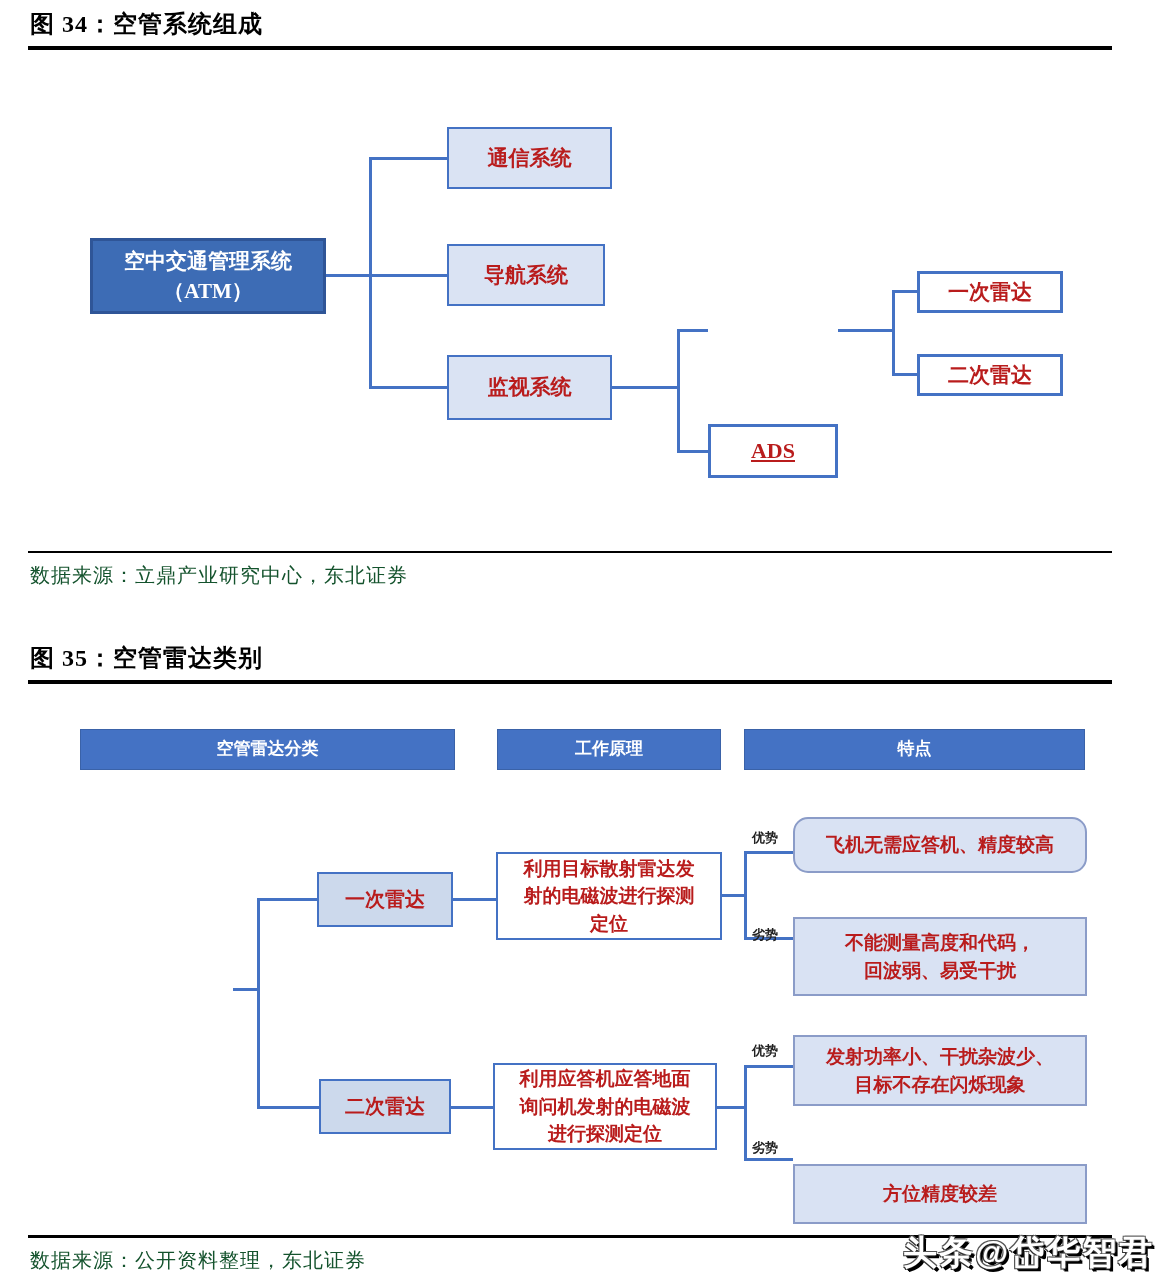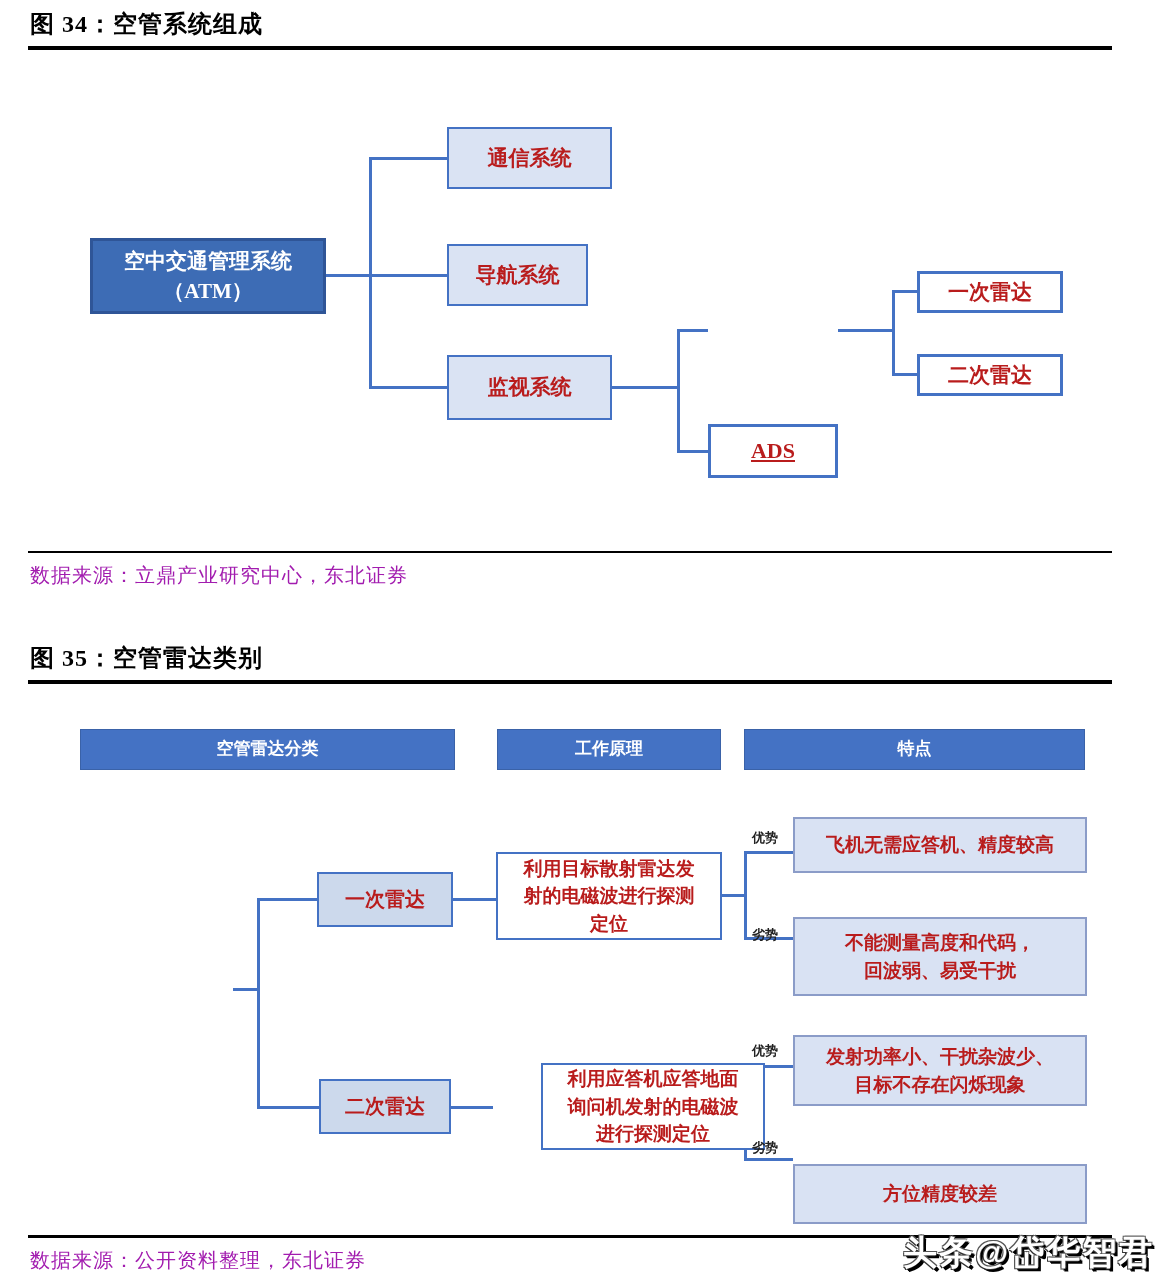--- a/index.html
+++ b/index.html
@@ -1,20 +1,20 @@
 <!DOCTYPE html>
 <html><head>
 <meta charset="utf-8">
 <style>
   html,body{margin:0;padding:0;background:#fff;}
   #page{position:relative;width:1164px;height:1287px;background:#ffffff;overflow:hidden;
         font-family:"Liberation Serif","DejaVu Serif",serif;}
   .fig-title{position:absolute;font-weight:bold;font-size:24px;color:#000;letter-spacing:1px;}
   .rule{position:absolute;background:#000;}
-  .source{position:absolute;font-size:20px;color:#a21caf;letter-spacing:1px;}
+  .source{position:absolute;font-size:20px;color:#14532d;letter-spacing:1px;}
   .box{position:absolute;display:flex;align-items:center;justify-content:center;text-align:center;
        box-sizing:border-box;font-weight:bold;color:#b91c1c;line-height:1.45;}
   .pre{white-space:pre-line;}
   .dark{background:#3d6cb5;border:3px solid #2f5597;color:#fff;}
   .light{background:#dae3f3;border:2px solid #4472c4;}
   .whitebox{background:#ffffff;border:3px solid #4472c4;}
   .node35{background:#ccd9ec;border:2px solid #4472c4;}
   .feat{background:#d9e2f3;border:2px solid #8b9cc8;}
   .hdr{background:#4472c4;border:1px solid #3a62a8;color:#fff;font-size:17px;}
   .line{position:absolute;background:#4472c4;}
@@ -42,21 +42,21 @@
   <div class="line" style="left:677px;top:329px;width:31px;height:3px;"></div>
   <div class="line" style="left:677px;top:450px;width:31px;height:3px;"></div>
   <div class="line" style="left:838px;top:329px;width:57px;height:3px;"></div>
   <div class="line" style="left:892px;top:290px;width:3px;height:86px;"></div>
   <div class="line" style="left:892px;top:290px;width:27px;height:3px;"></div>
   <div class="line" style="left:892px;top:373px;width:27px;height:3px;"></div>
 
   <div class="box dark pre fs21" style="left:90px;top:238px;width:236px;height:76px;">空中交通管理系统
 （ATM）</div>
   <div class="box light fs21" style="left:447px;top:127px;width:165px;height:62px;">通信系统</div>
-  <div class="box light fs21" style="left:447px;top:244px;width:141px;height:62px;">导航系统</div>
+  <div class="box light fs21" style="left:447px;top:244px;width:158px;height:62px;">导航系统</div>
   <div class="box light fs21" style="left:447px;top:355px;width:165px;height:65px;">监视系统</div>
   <div class="box whitebox fs22" style="left:708px;top:424px;width:130px;height:54px;text-decoration:underline;">ADS</div>
   <div class="box whitebox fs21" style="left:917px;top:271px;width:146px;height:42px;">一次雷达</div>
   <div class="box whitebox fs21" style="left:917px;top:354px;width:146px;height:42px;">二次雷达</div>
 
   <div class="rule" style="left:28px;top:551px;width:1084px;height:2px;"></div>
   <div class="source" style="left:30px;top:562px;">数据来源：立鼎产业研究中心，东北证券</div>
 
   <div class="fig-title" style="left:30px;top:642px;">图 35：空管雷达类别</div>
   <div class="rule" style="left:28px;top:680px;width:1084px;height:4px;"></div>
@@ -78,30 +78,30 @@
   <div class="line" style="left:717px;top:1106px;width:29px;height:3px;"></div>
   <div class="line" style="left:744px;top:1065px;width:3px;height:96px;"></div>
   <div class="line" style="left:744px;top:1065px;width:49px;height:3px;"></div>
   <div class="line" style="left:744px;top:1158px;width:49px;height:3px;"></div>
 
   <div class="box node35 fs20" style="left:317px;top:872px;width:136px;height:55px;">一次雷达</div>
   <div class="box node35 fs20" style="left:319px;top:1079px;width:132px;height:55px;">二次雷达</div>
   <div class="box whitebox pre fs19" style="left:496px;top:852px;width:226px;height:88px;border-width:2px;">利用目标散射雷达发
 射的电磁波进行探测
 定位</div>
-  <div class="box whitebox pre fs19" style="left:493px;top:1063px;width:224px;height:87px;border-width:2px;margin-left:48px;">利用应答机应答地面
+  <div class="box whitebox pre fs19" style="left:493px;top:1063px;width:224px;height:87px;border-width:2px;">利用应答机应答地面
 询问机发射的电磁波
 进行探测定位</div>
 
   <div class="small-label" style="left:744px;top:829px;width:42px;">优势</div>
   <div class="small-label" style="left:744px;top:926px;width:42px;">劣势</div>
   <div class="small-label" style="left:744px;top:1042px;width:42px;">优势</div>
   <div class="small-label" style="left:744px;top:1139px;width:42px;">劣势</div>
 
-  <div class="box feat fs19" style="left:793px;top:817px;width:294px;height:56px;">飞机无需应答机、精度较高</div>
+  <div class="box feat fs19" style="left:793px;top:817px;width:294px;height:56px;border-radius:15px;">飞机无需应答机、精度较高</div>
   <div class="box feat pre fs19" style="left:793px;top:917px;width:294px;height:79px;">不能测量高度和代码，
 回波弱、易受干扰</div>
   <div class="box feat pre fs19" style="left:793px;top:1035px;width:294px;height:71px;">发射功率小、干扰杂波少、
 目标不存在闪烁现象</div>
   <div class="box feat fs19" style="left:793px;top:1164px;width:294px;height:60px;">方位精度较差</div>
 
   <div class="rule" style="left:28px;top:1235px;width:1084px;height:3px;"></div>
   <div class="source" style="left:30px;top:1247px;">数据来源：公开资料整理，东北证券</div>
   <div class="watermark" style="left:903px;top:1230px;text-align:right;">头条@岱华智君</div>
 

